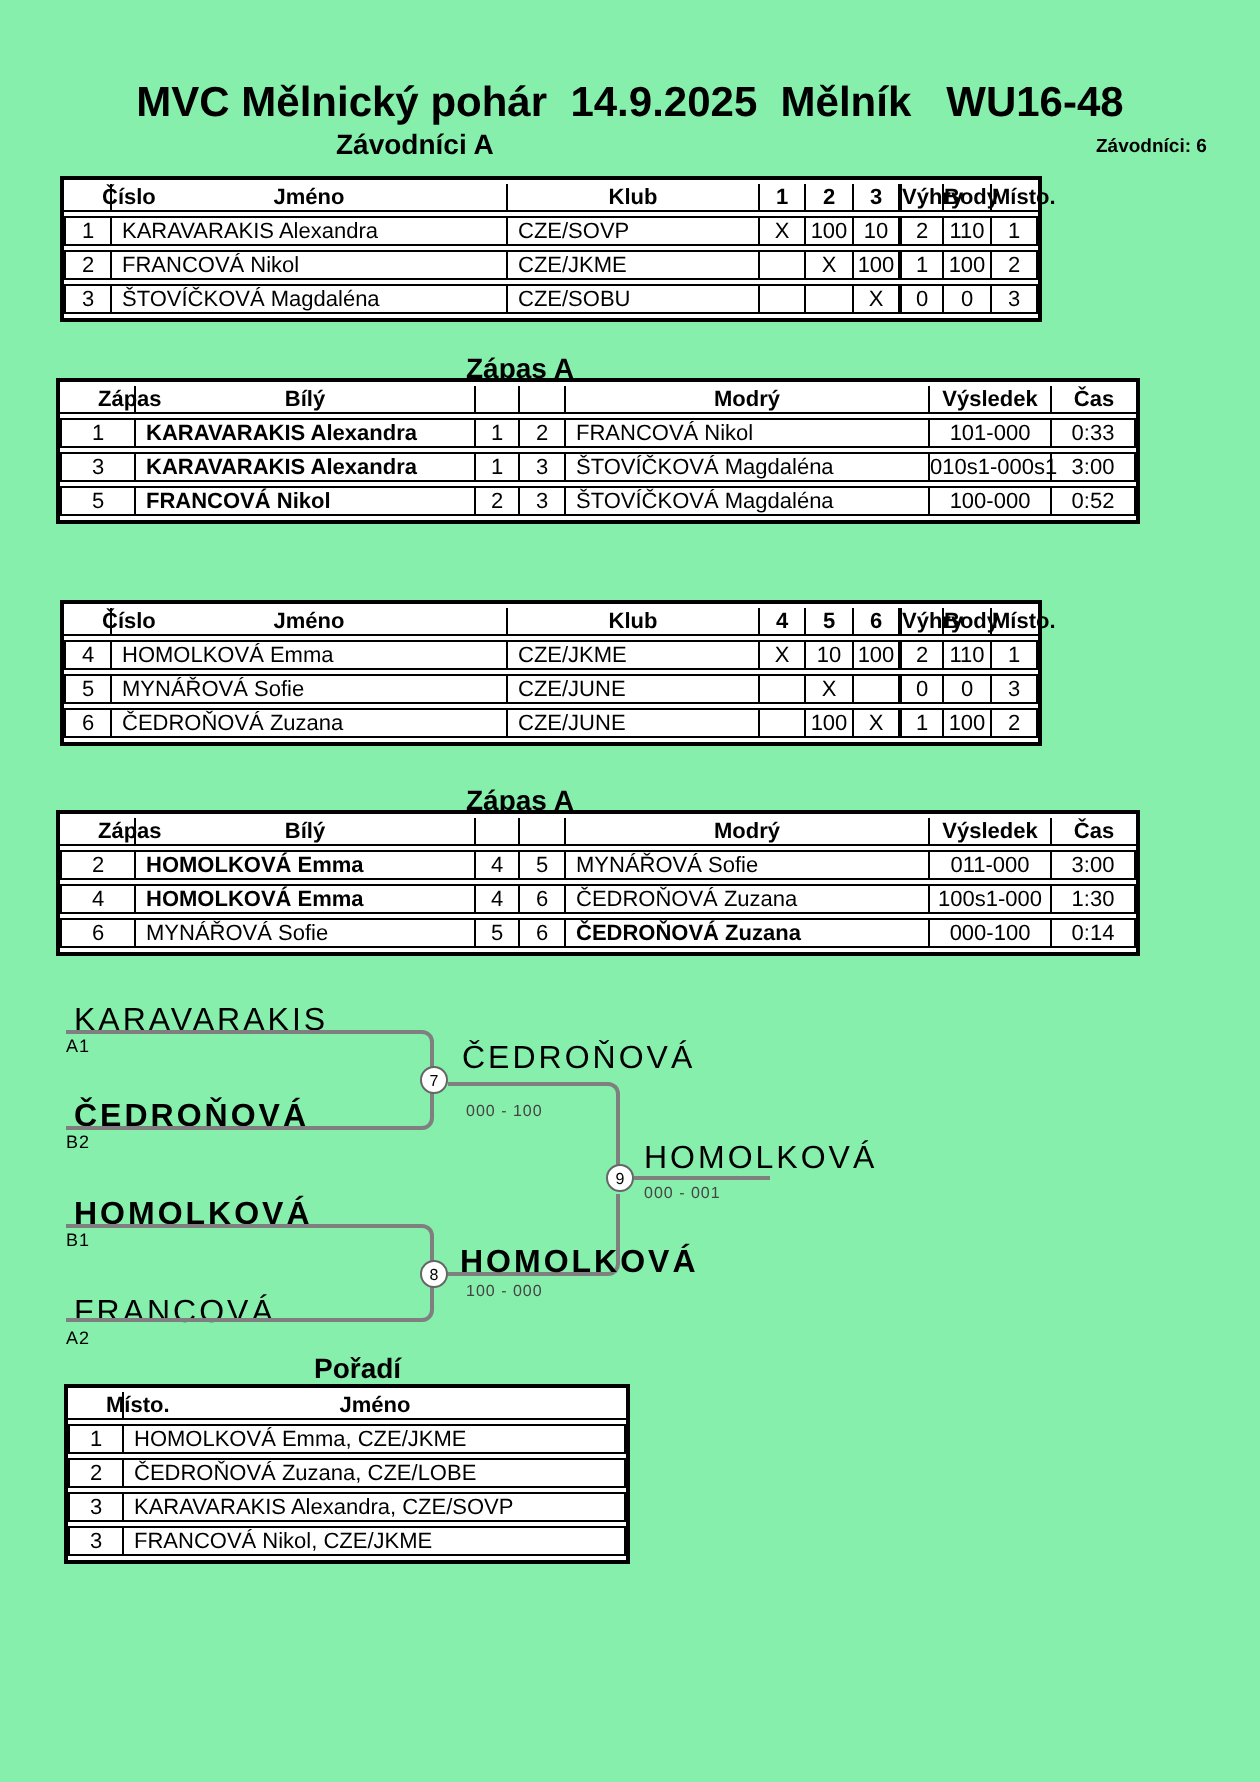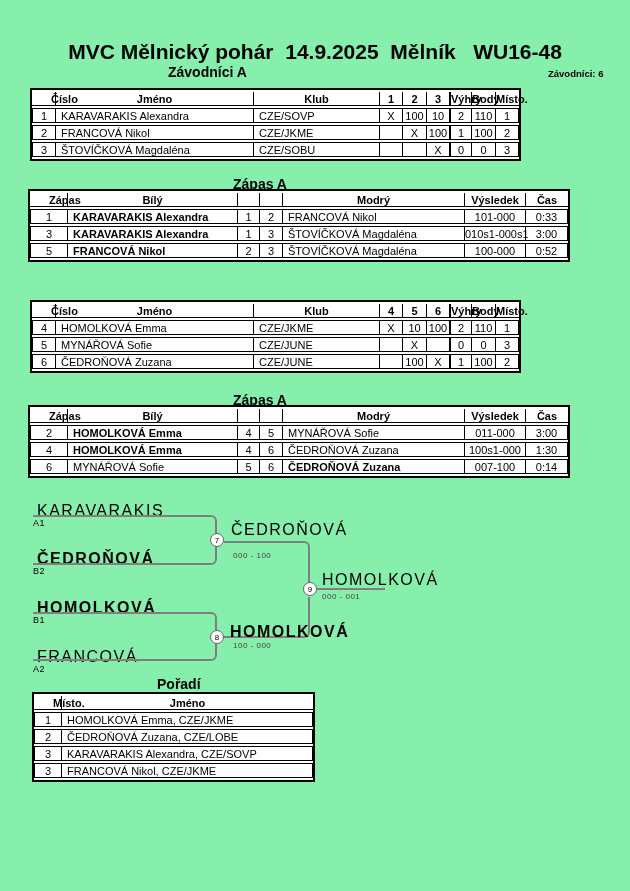--- a/index.html
+++ b/index.html
@@ -265,21 +265,21 @@
         <td class="al">ČEDROŇOVÁ Zuzana</td>
         <td>100s1-000</td>
         <td>1:30</td>
       </tr>
       <tr>
         <td>6</td>
         <td class="al">MYNÁŘOVÁ Sofie</td>
         <td>5</td>
         <td>6</td>
         <td class="al b">ČEDROŇOVÁ Zuzana</td>
-        <td>007-100</td>
+        <td>000-100</td>
         <td>0:14</td>
       </tr>
     </tbody>
       </table>
   </div>
 
   <div class="abs" style="left:0;top:0;width:630px;height:891px;pointer-events:none;">
     <span class="bez bname" style="left:37px;top:502px;">KARAVARAKIS</span>
     <span class="bez bseed" style="left:33px;top:518px;">A1</span>
     <span class="bez bname b" style="left:37px;top:550px;">ČEDROŇOVÁ</span>

